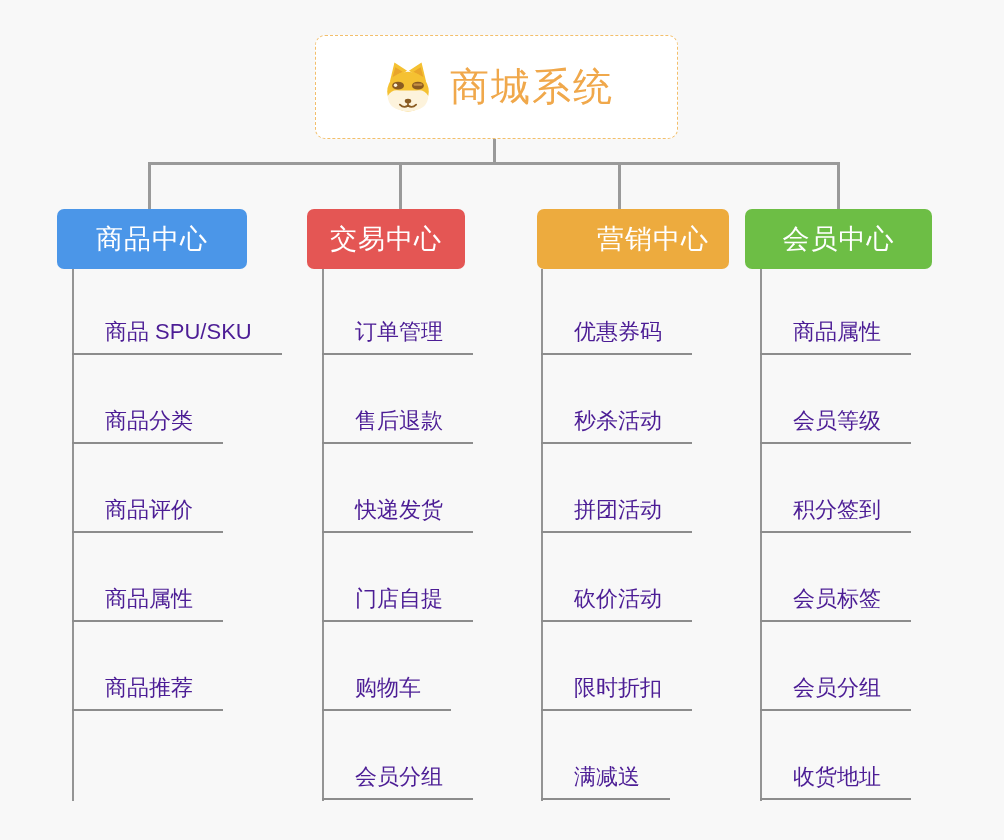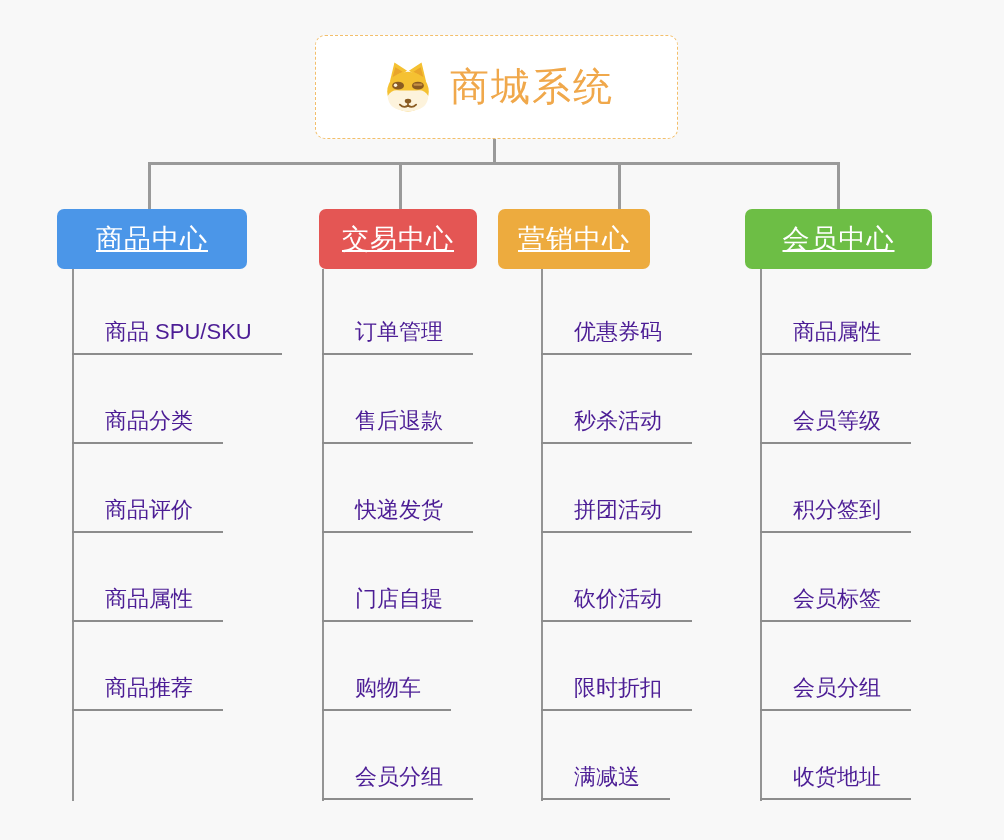--- a/index.html
+++ b/index.html
@@ -46,25 +46,24 @@
 
   
   .branch-box{
     position:absolute;top:209px;height:60px;
     border-radius:7px;
     color:#FFFFFF;
     font-size:27px;letter-spacing:1px;
     line-height:60px;text-align:center;
     white-space:nowrap;
     cursor:default;
-    text-decoration:underline;
   }
   .branch-box-1{left:57px;width:190px;}
-  .branch-box-2{left:307px;width:158px;margin-left:12px;}
-  .branch-box-3{left:498px;width:152px;}
+  .branch-box-2{left:307px;width:158px;}
+  .branch-box-3{left:537px;width:152px;padding-left:40px;}
   .branch-box-4{left:745px;width:187px;}
 
   
   .col{position:absolute;top:266px;}
   .col-1{left:72px;} .col-2{left:322px;} .col-3{left:541px;} .col-4{left:760px;}
   .item{
     width:max-content;
     margin-top:51px;
     padding:0 30px 6px 33px;
     font-size:22px;line-height:30px;

